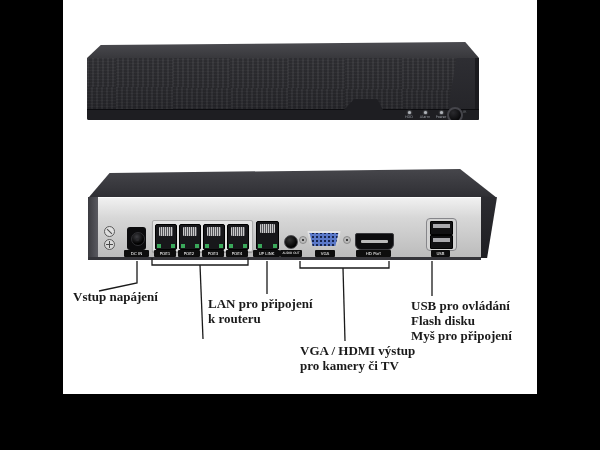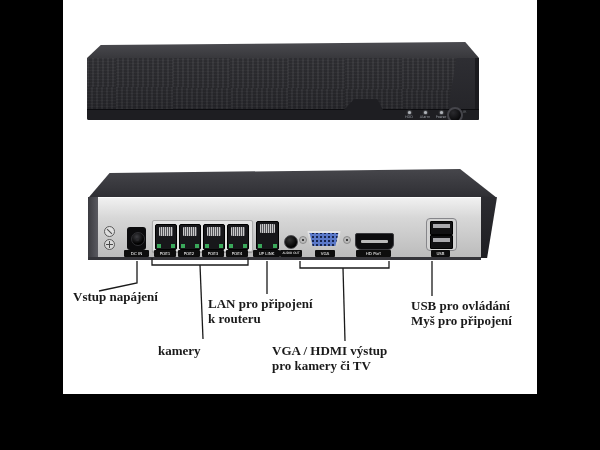--- a/index.html
+++ b/index.html
@@ -211,23 +211,23 @@
   </svg>
 
   <div class="ann" style="left:73px;top:289px">
     <div>Vstup napájení</div>
   </div>
   <div class="ann" style="left:208px;top:296px">
     <div>LAN pro připojení</div>
     <div>k routeru</div>
   </div>
   <div class="ann" style="left:158px;top:343px">
-    <div>kamery</div>
-  </div>
-  <div class="ann" style="left:272px;top:343px">
+  </div>
+  <div class="ann" style="left:300px;top:343px">
     <div>VGA / HDMI výstup</div>
     <div>pro kamery či TV</div>
   </div>
   <div class="ann" style="left:411px;top:298px">
     <div>USB pro ovládání</div>
+    <div>Flash disku</div>
     <div>Myš pro připojení</div>
   </div>
 </div>
 
 </body></html>

